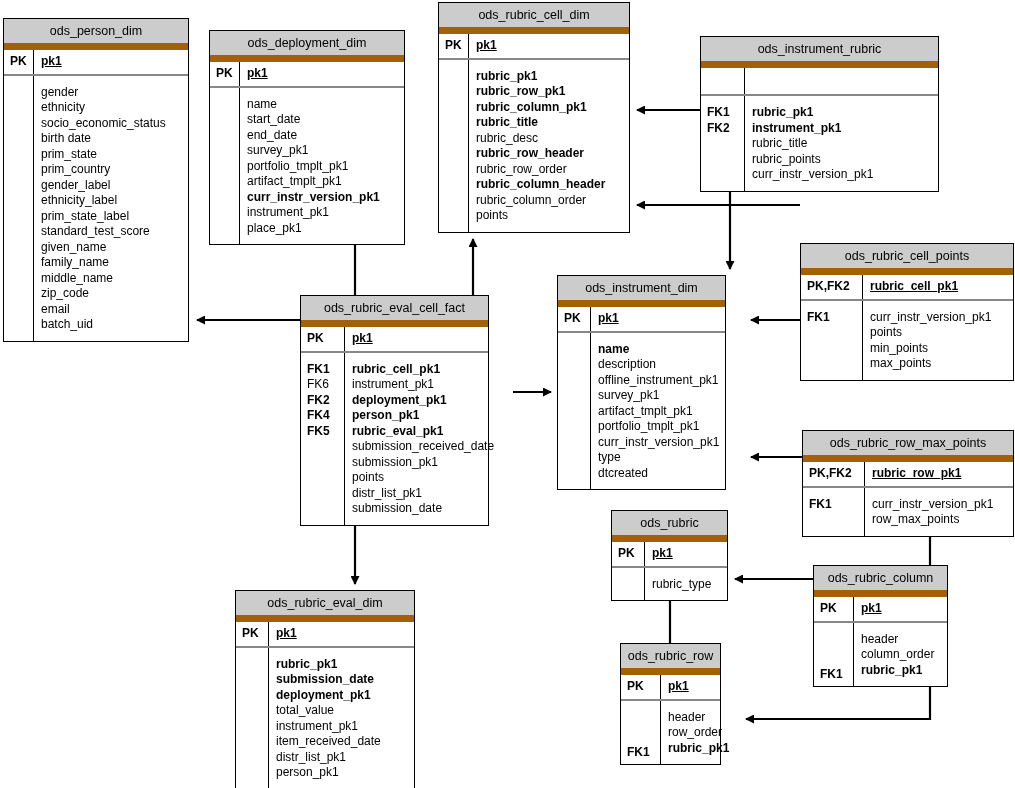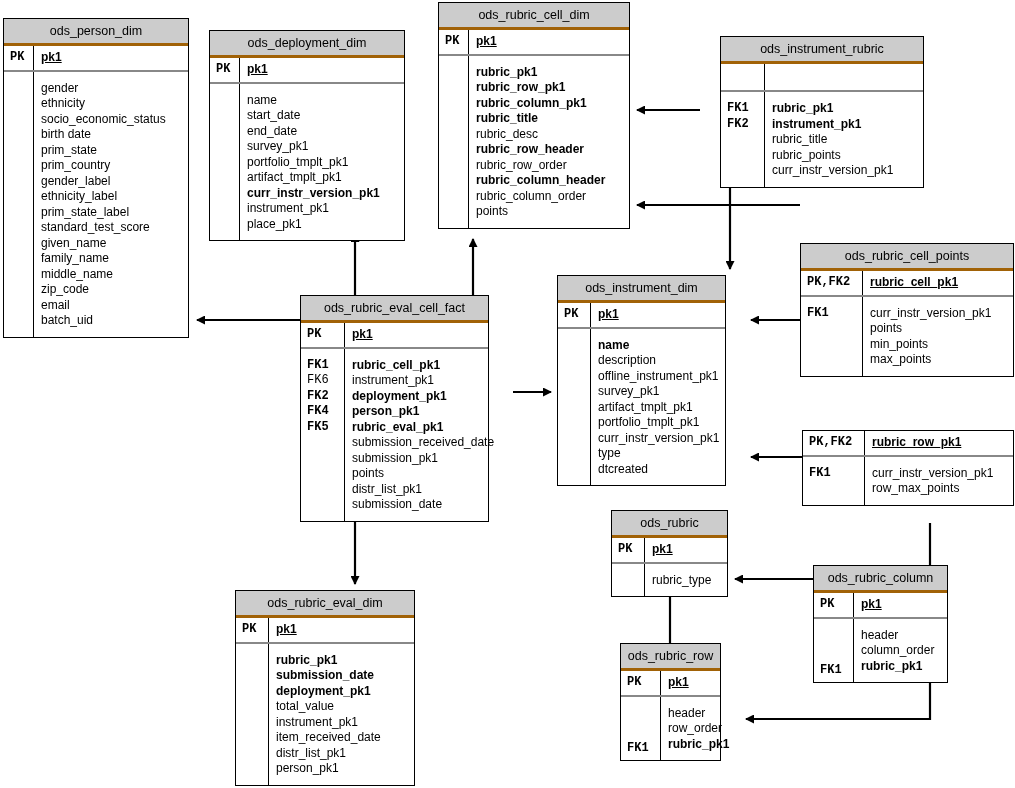--- a/index.html
+++ b/index.html
@@ -1,30 +1,30 @@
 <!DOCTYPE html>
 <html><head>
 <meta charset="utf-8">
 <style>
   html,body{margin:0;padding:0;background:#ffffff;}
   body{font-family:"Liberation Sans","DejaVu Sans",sans-serif;}
   #canvas{position:relative;width:1015px;height:788px;background:#ffffff;overflow:hidden;}
   svg#wires{position:absolute;left:0;top:0;width:1015px;height:788px;pointer-events:none;}
   .entity{position:absolute;border:1px solid #000;background:#fff;box-sizing:border-box;z-index:2;}
-  .ent-title{background:#cccccc;border-bottom:3px solid #a16207;text-align:center;
+  .ent-title{background:#cccccc;border-bottom:7px solid #a16207;text-align:center;
              font-size:12.5px;color:#000;height:24px;line-height:24px;white-space:nowrap;overflow:hidden;}
   .ent-body{display:block;}
   .grp{display:flex;align-items:stretch;}
   .grp+.grp{border-top:1px solid #000;}
   .grp.thin+.grp{border-top:2px solid #888;}
   .keycol{flex:0 0 auto;border-right:1px solid #000;box-sizing:border-box;
           padding:4px 5px 4px 6px;font-size:12px;color:#000;white-space:nowrap;}
   .keycol.bottomalign{display:flex;align-items:flex-end;}
   .fieldcol{flex:1 1 auto;box-sizing:border-box;padding:4px 6px 4px 7px;font-size:12px;color:#000;}
-  .kline{line-height:15.5px;white-space:nowrap;font-family:Liberation Mono, monospace;}
+  .kline{line-height:15.5px;white-space:nowrap;}
   .fline{line-height:15.5px;white-space:nowrap;}
   .b{font-weight:bold;}
   .u{text-decoration:underline;}
   .pad-top{padding-top:9px;}
   .pad-bot{padding-bottom:8px;}
   .empty-row{height:26px;}
 </style>
 </head>
 <body>
 
@@ -147,21 +147,21 @@
             <div class="fline">rubric_desc</div>
             <div class="fline b">rubric_row_header</div>
             <div class="fline">rubric_row_order</div>
             <div class="fline b">rubric_column_header</div>
             <div class="fline">rubric_column_order</div>
             <div class="fline">points</div>
           </div>
         </div>
       </div>
     </div>
-    <div class="entity" style="left: 720px; top: 36px; width: 204px;">
+    <div class="entity" style="left: 700px; top: 36px; width: 239px;">
       <div class="ent-title">ods_instrument_rubric</div>
       <div class="ent-body">
         <div class="grp thin">
           <div class="keycol empty-row" style="flex-basis: 44px; width: 44px;">
             <div></div>
           </div>
           <div class="fieldcol empty-row"></div>
         </div>
         <div class="grp">
           <div class="keycol pad-top" style="flex-basis: 44px; width: 44px;">
@@ -271,20 +271,21 @@
             <div class="fline">artifact_tmplt_pk1</div>
             <div class="fline">portfolio_tmplt_pk1</div>
             <div class="fline">curr_instr_version_pk1</div>
             <div class="fline">type</div>
             <div class="fline">dtcreated</div>
           </div>
         </div>
       </div>
     </div>
     <div class="entity" style="left: 802px; top: 430px; width: 212px;">
+      <div class="ent-title">ods_rubric_row_max_points</div>
       <div class="ent-body">
         <div class="grp thin">
           <div class="keycol" style="flex-basis: 62px; width: 62px;">
             <div>
               <div class="kline b">PK,FK2</div>
             </div>
           </div>
           <div class="fieldcol">
             <div class="fline b u">rubric_row_pk1</div>
           </div>

